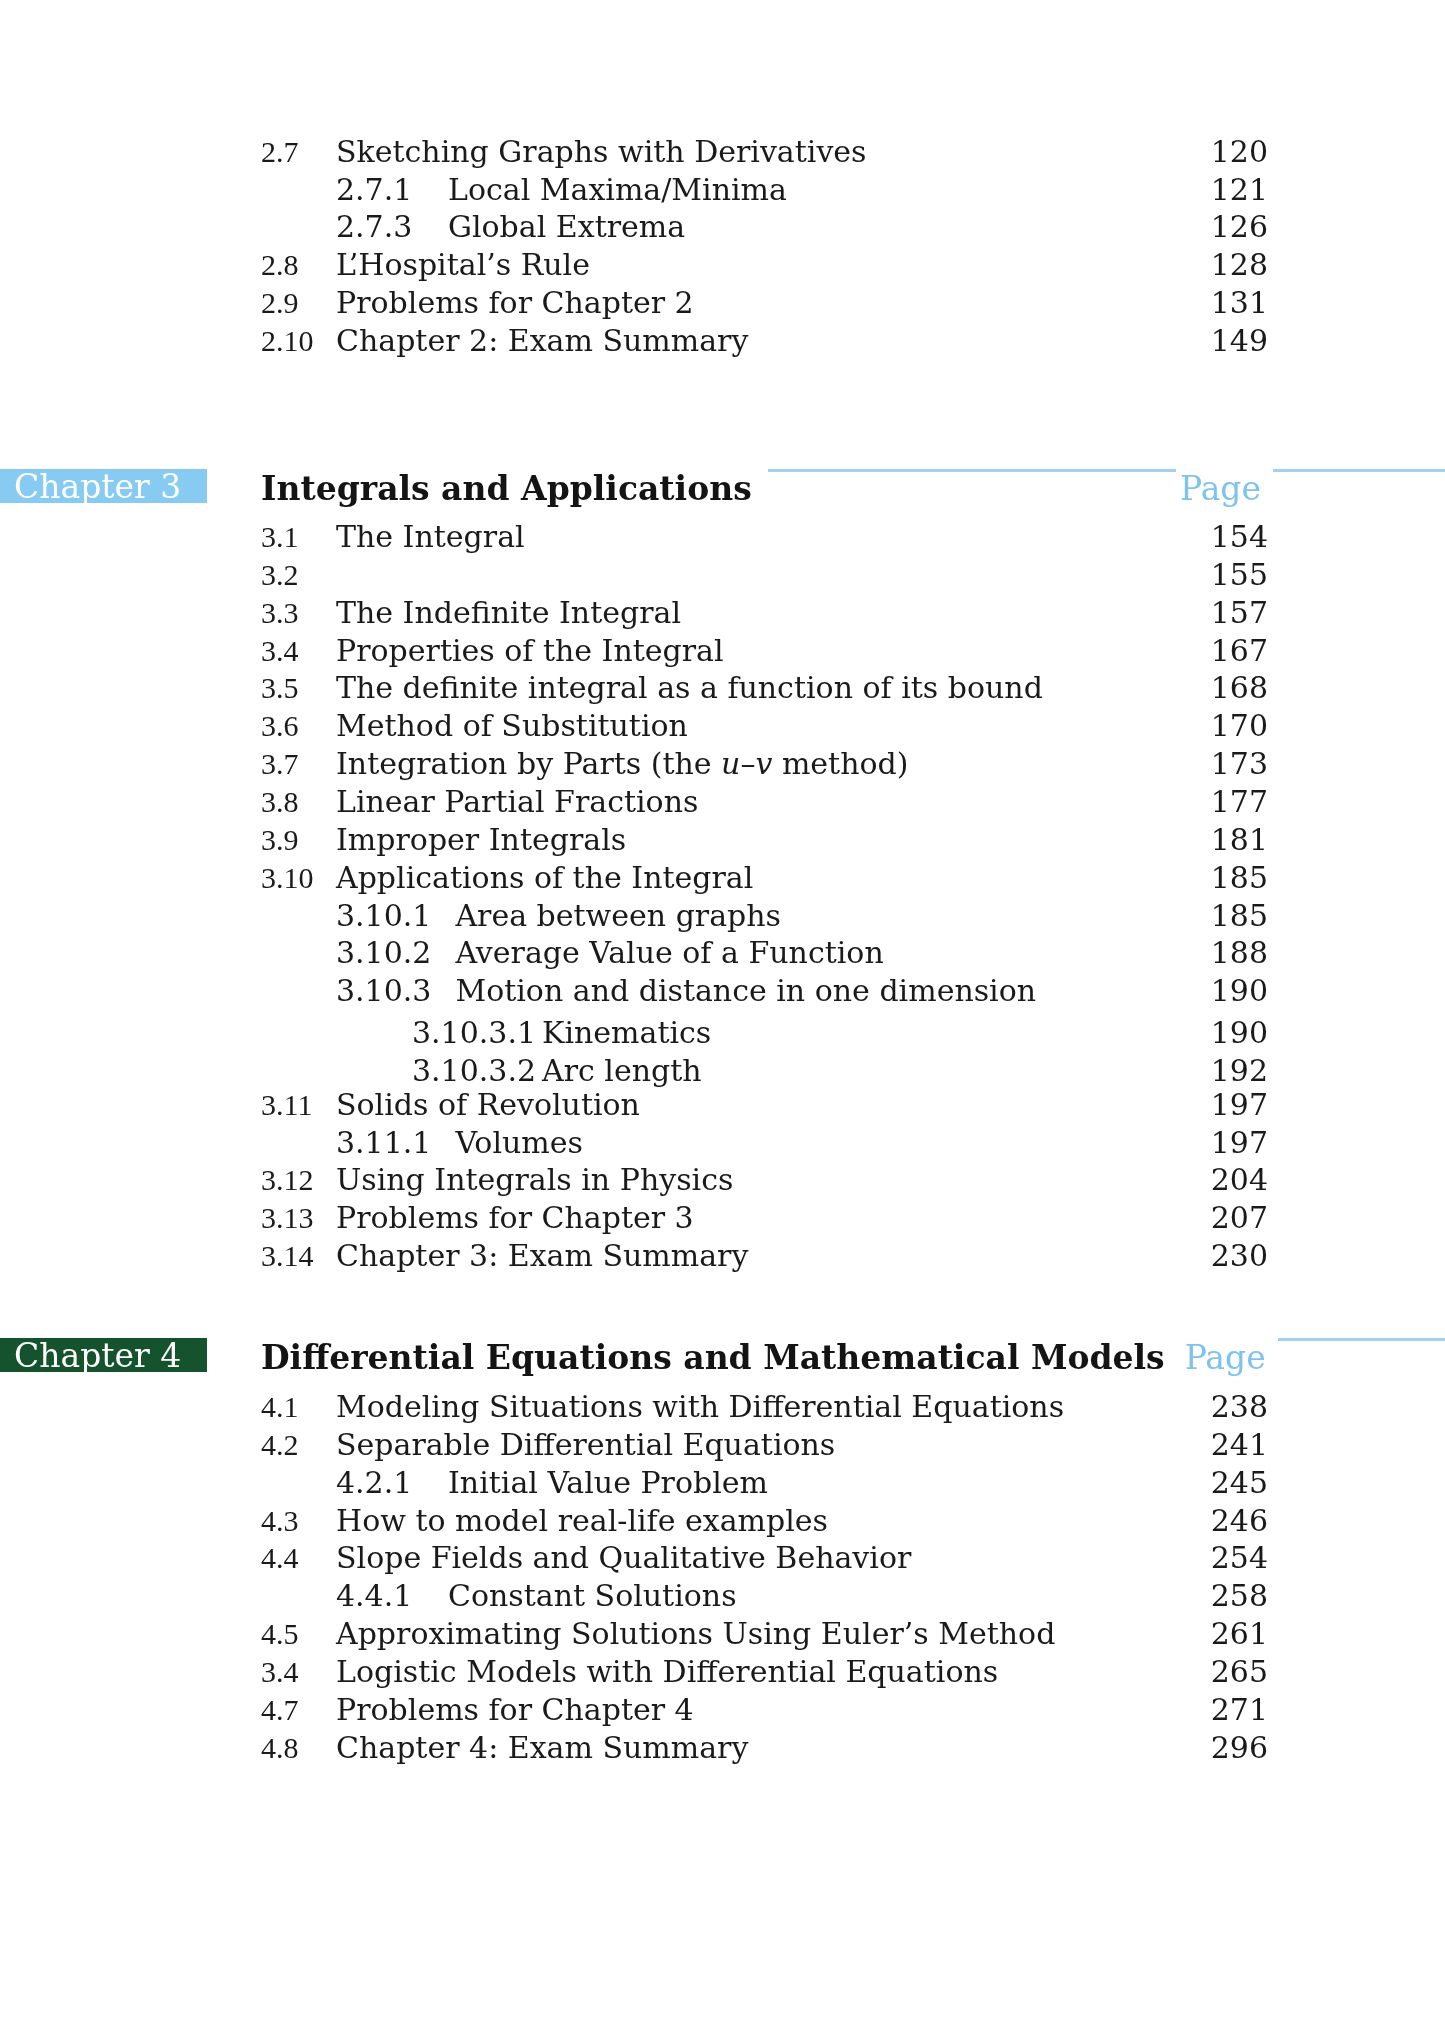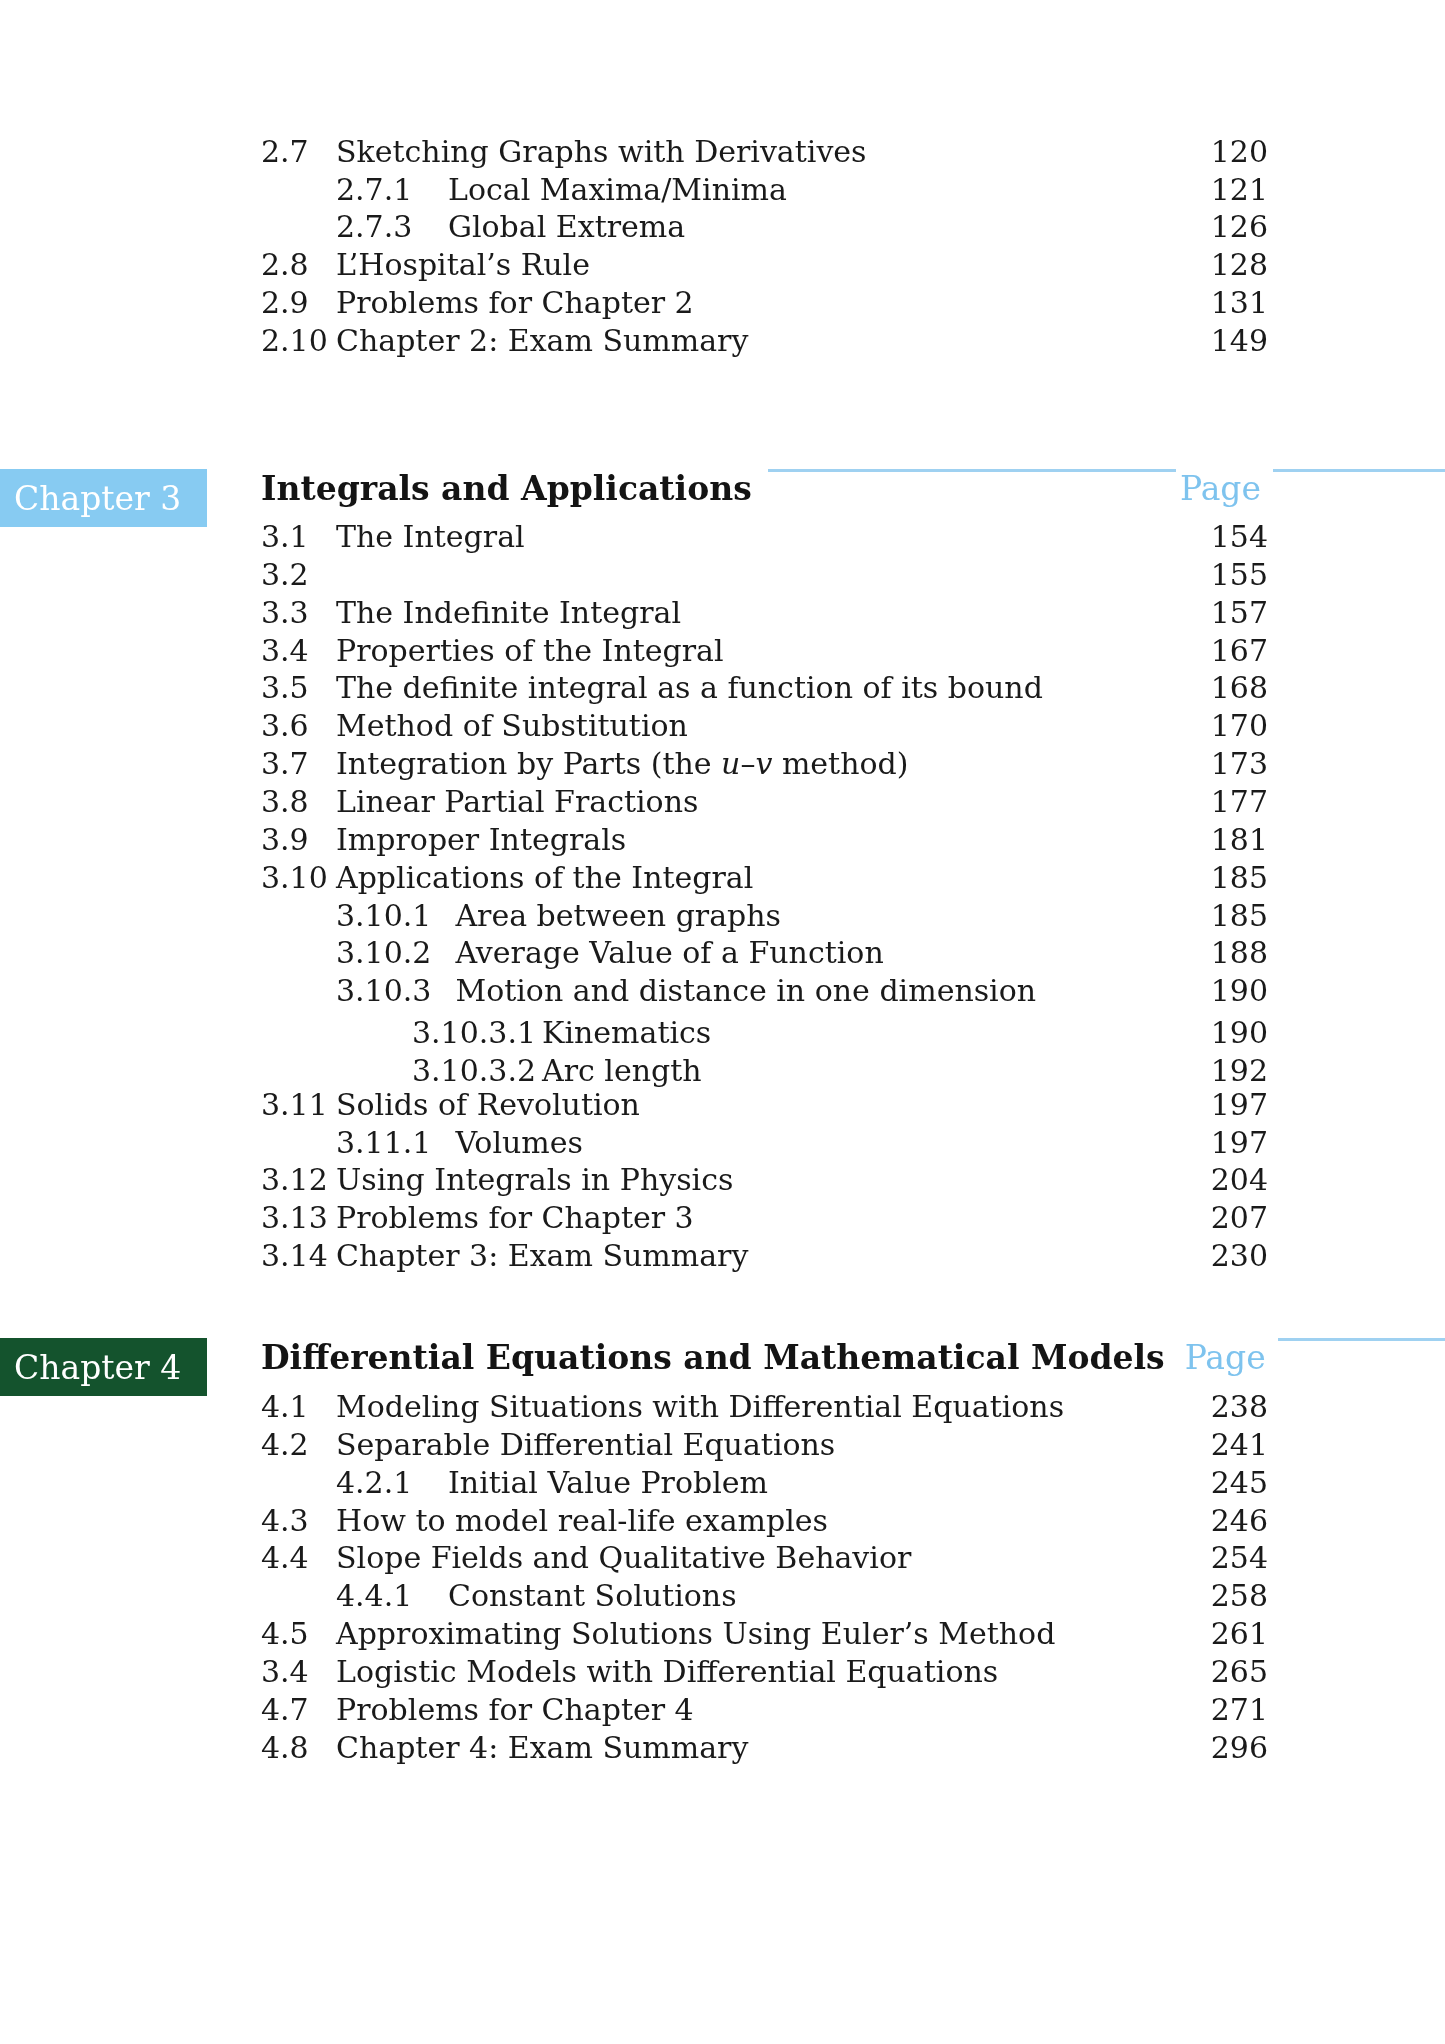--- a/index.html
+++ b/index.html
@@ -22,32 +22,32 @@
     display:flex;
     align-items:center;
     height:37.85px;
     font-size:30px;
     line-height:1;
     white-space:nowrap;
   }
   .toc-row .num{flex:0 0 auto;}
   .toc-row .title{flex:0 1 auto;}
   .toc-row .pg{margin-left:auto;flex:0 0 auto;}
-  .toc-row.lvl0 .num{min-width:75px;}
+  .toc-row.lvl0 .num{min-width:75px;font-family:Liberation Serif, serif;}
   .toc-row.lvl1{padding-left:75px;gap:24px;}
   .toc-row.lvl1 .num{min-width:88px;}
   .toc-row.lvl2{padding-left:151px;align-items:flex-end;}
   .toc-row.lvl2 .num{min-width:130px;}
   .toc-row .title i{font-style:italic;}
   
   .chapter-tab{
     position:absolute;
     left:0;
     width:207px;
-    height:58px;
+    height:34px;
     display:flex;
     align-items:center;
     padding-left:14px;
     box-sizing:border-box;
     color:#ffffff;
     font-size:33px;
     white-space:nowrap;
   }
   .chapter-title-row{
     position:absolute;

